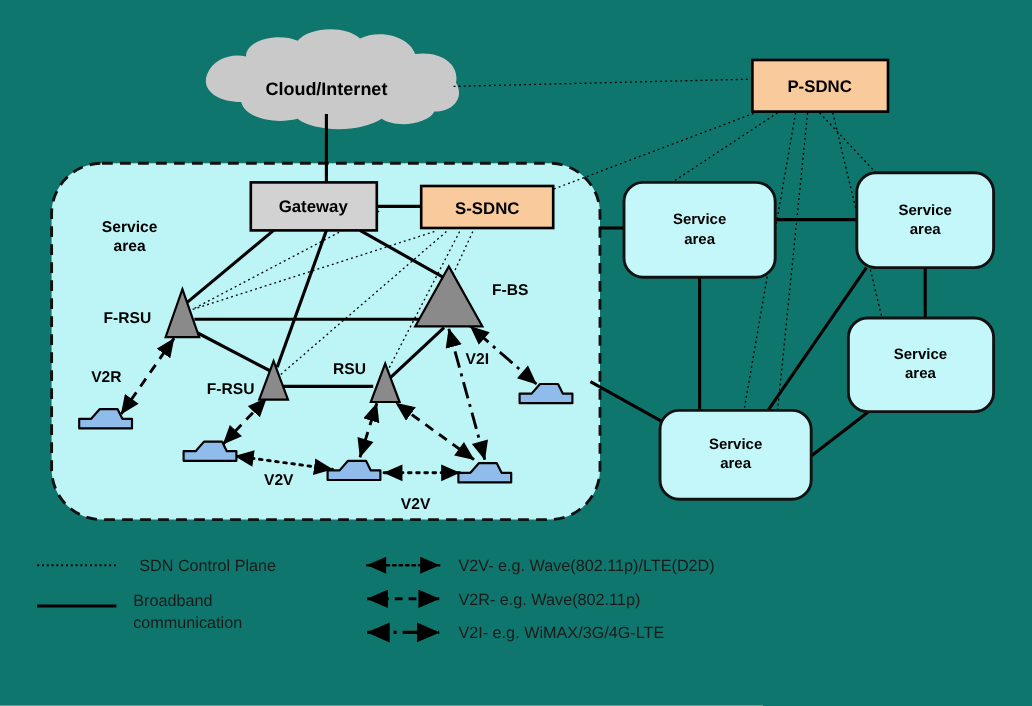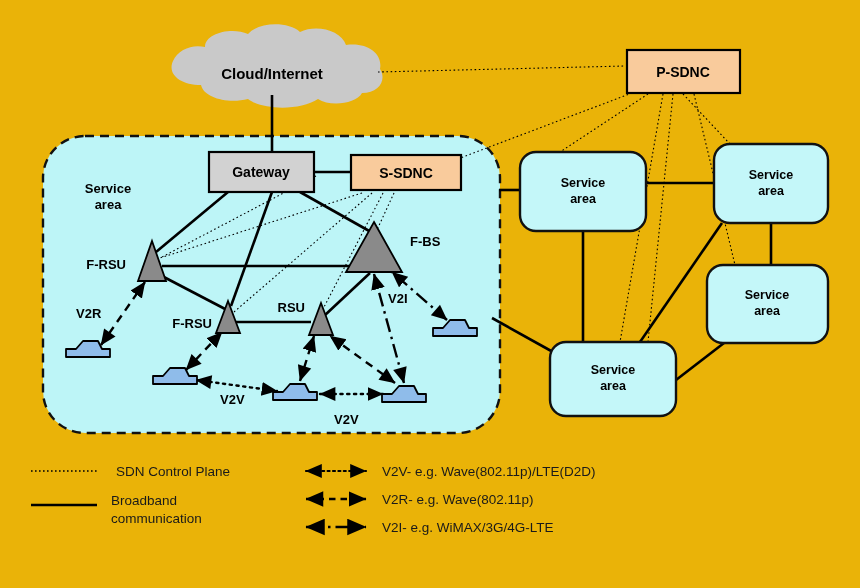--- a/index.html
+++ b/index.html
@@ -12,21 +12,21 @@
     width: 860px;
     height: 588px;
     font-family: "Liberation Sans", sans-serif;
     overflow: hidden;
     position: relative;
   }
   #diagram-root {
     position: relative;
     width: 860px;
     height: 588px;
-    background: #eab308;
+    background: #0f766e;
   }
   svg#diagram-svg {
     position: absolute;
     left: 0;
     top: 0;
     width: 860px;
     height: 588px;
   }
   .node-label {
     font-family: "Liberation Sans", sans-serif;

